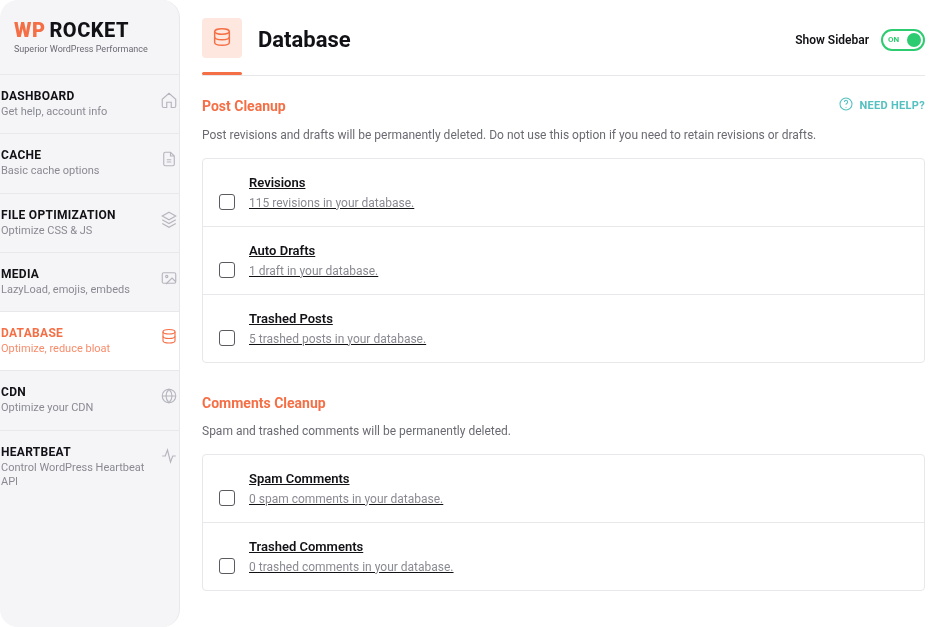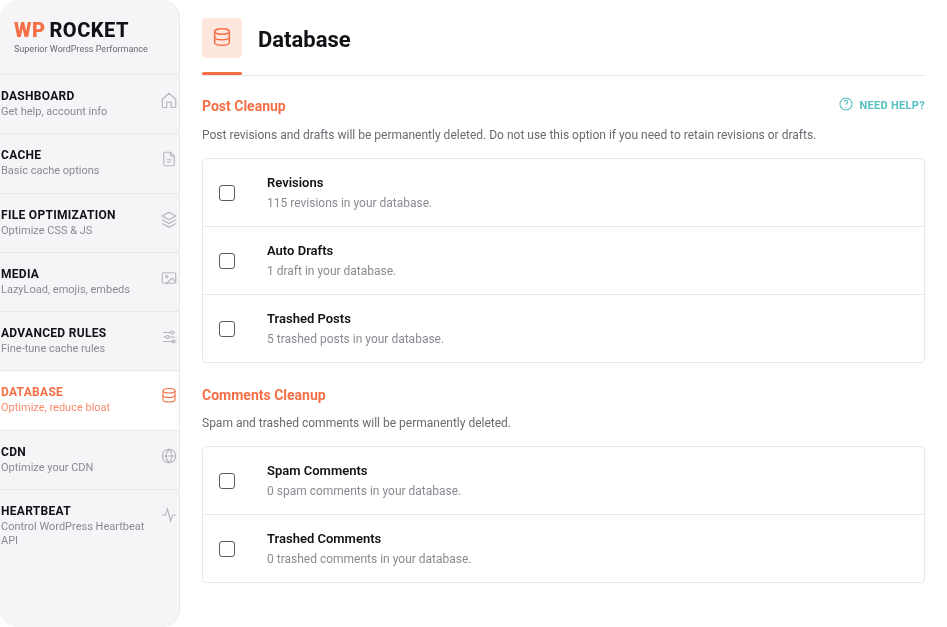--- a/index.html
+++ b/index.html
@@ -129,21 +129,21 @@
       position:absolute; left:5px;
     }
     .toggle-knob {
       width: 14px; height:14px; border-radius:50%;
       background:#2ecc71;
       position:absolute; right:2px;
     }
 
     
     .content { padding: 16px 0 30px; }
-    .section { margin-top: 24px; }
+    .section { margin-top: 32px; }
     .section:first-child { margin-top: 4px; }
     .section-head {
       display:flex; align-items:center; justify-content:space-between;
     }
     .section-title {
       font-size: 14px; font-weight: 700; color:#f56f46;
     }
     .need-help {
       display:flex; align-items:center; gap:6px;
       font-size: 11px; font-weight:700; letter-spacing:.3px;
@@ -155,21 +155,21 @@
     }
     .option-list {
       margin-top: 14px;
       border: 1px solid #e8e8ea;
       border-radius: 4px;
       background:#fff;
     }
     .option {
       padding: 16px 16px;
       border-top: 1px solid #e8e8ea;
-      display:flex; align-items:center; gap: 32px;
+      display:flex; align-items:flex-end; gap: 14px; text-decoration: underline;
     }
     .option:first-child { border-top: none; }
     .checkbox {
       width: 16px; height: 16px;
       border: 1.8px solid #5a5a60;
       border-radius: 3px;
       flex-shrink:0;
       margin-top: 1px;
       cursor:pointer;
     }
@@ -221,32 +221,20 @@
       </div>
       <div class="nav-item">
         <div class="nav-text">
           <div class="nav-title">MEDIA</div>
           <div class="nav-sub">LazyLoad, emojis, embeds</div>
         </div>
         <span class="nav-icon"><svg viewBox="0 0 24 24">
             <rect x="3" y="5" width="18" height="14" rx="2"></rect>
             <circle cx="9" cy="10" r="1.5"></circle>
             <path d="M21 17l-5-5-8 8"></path>
-          </svg></span>
-      </div>
-      <div class="nav-item">
-        <div class="nav-text">
-          <div class="nav-title">ADVANCED RULES</div>
-          <div class="nav-sub">Fine-tune cache rules</div>
-        </div>
-        <span class="nav-icon"><svg viewBox="0 0 24 24">
-            <path d="M4 6h10M18 6h2M4 12h4M12 12h8M4 18h14M22 18h-2"></path>
-            <circle cx="16" cy="6" r="2"></circle>
-            <circle cx="10" cy="12" r="2"></circle>
-            <circle cx="18" cy="18" r="2"></circle>
           </svg></span>
       </div>
       <div class="nav-item active">
         <div class="nav-text">
           <div class="nav-title">DATABASE</div>
           <div class="nav-sub">Optimize, reduce bloat</div>
         </div>
         <span class="nav-icon"><svg viewBox="0 0 24 24">
             <ellipse cx="12" cy="5" rx="8" ry="3"></ellipse>
             <path d="M4 5v6c0 1.7 3.6 3 8 3s8-1.3 8-3V5"></path>
@@ -282,20 +270,27 @@
         <div class="page-icon-box">
           <svg viewBox="0 0 24 24">
               <ellipse cx="12" cy="5" rx="8" ry="3"></ellipse>
               <path d="M4 5v6c0 1.7 3.6 3 8 3s8-1.3 8-3V5"></path>
               <path d="M4 11v6c0 1.7 3.6 3 8 3s8-1.3 8-3v-6"></path>
             </svg>
         </div>
         <div class="page-head-tab"></div>
       </div>
       <h1 class="page-title">Database</h1>
+    </div>
+    <div class="page-head-right">
+      <span class="show-sidebar-label">Show Sidebar</span>
+      <div class="toggle">
+        <span class="toggle-on-text">ON</span>
+        <span class="toggle-knob"></span>
+      </div>
     </div>
   </div>
 
   <div class="content" id="content">
       <div class="section">
         <div class="section-head">
           <div class="section-title">Post Cleanup</div>
           <span class="need-help">
             <span><svg viewBox="0 0 24 24">
                 <circle cx="12" cy="12" r="9"></circle>

